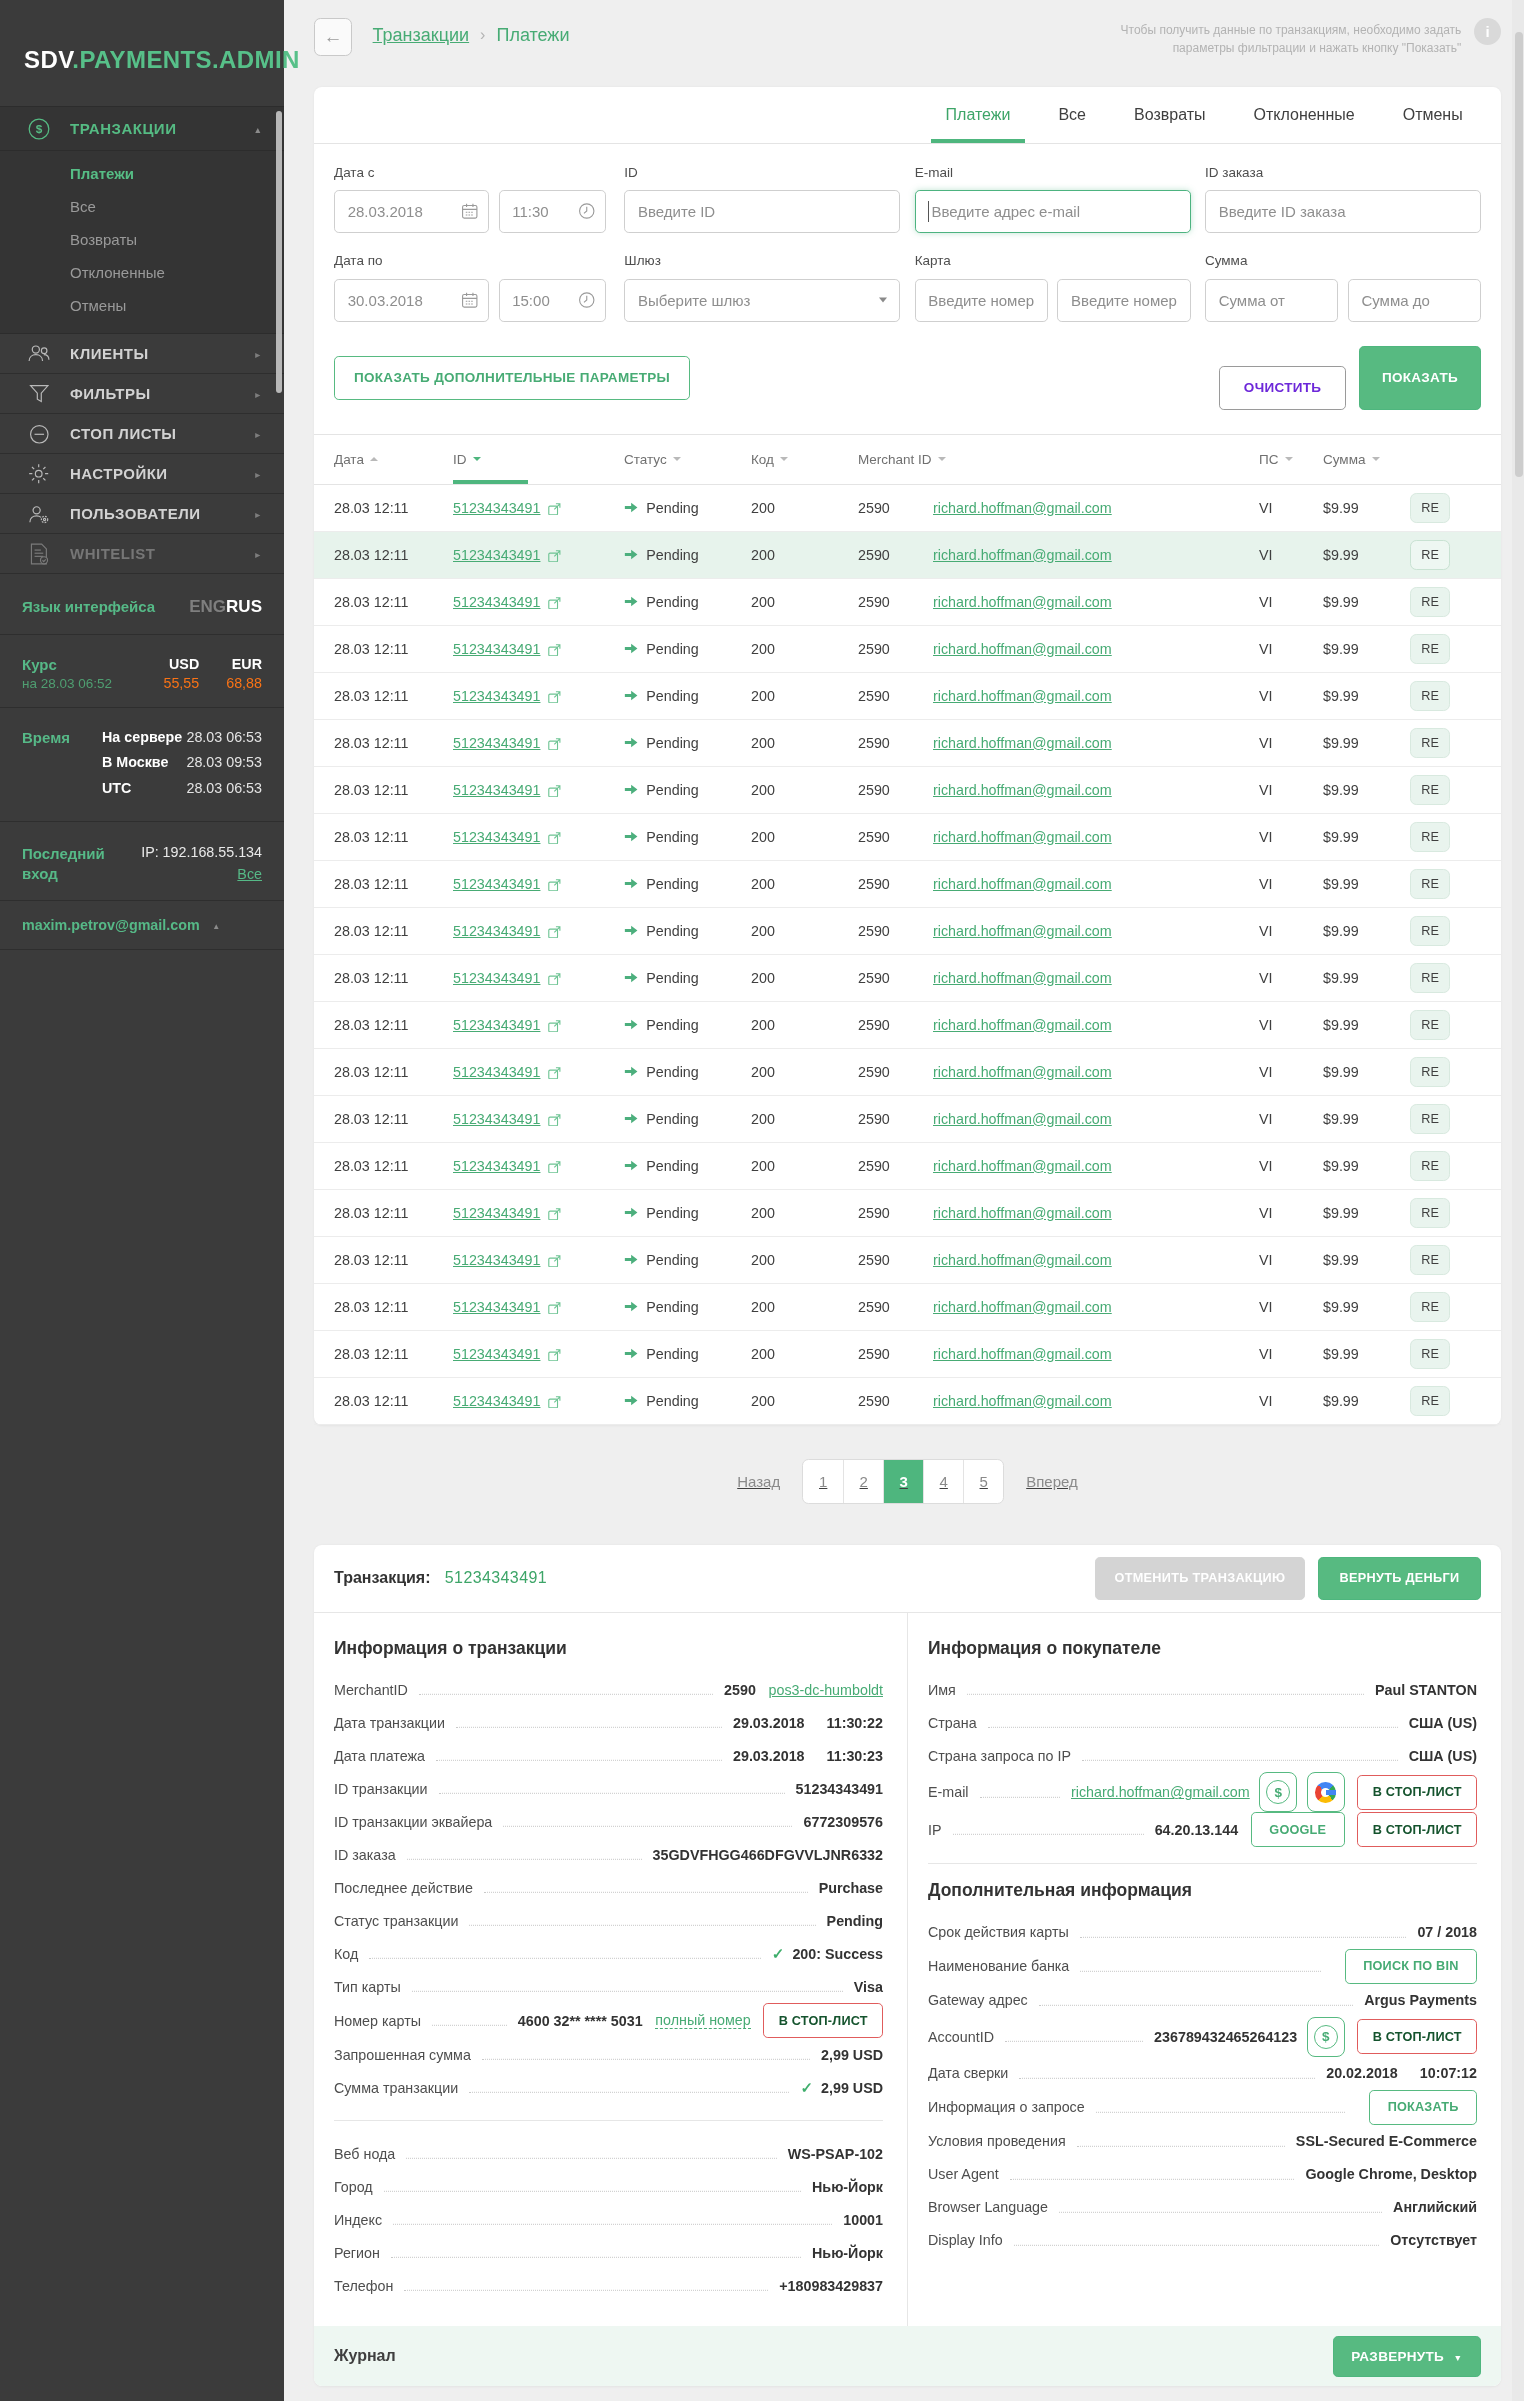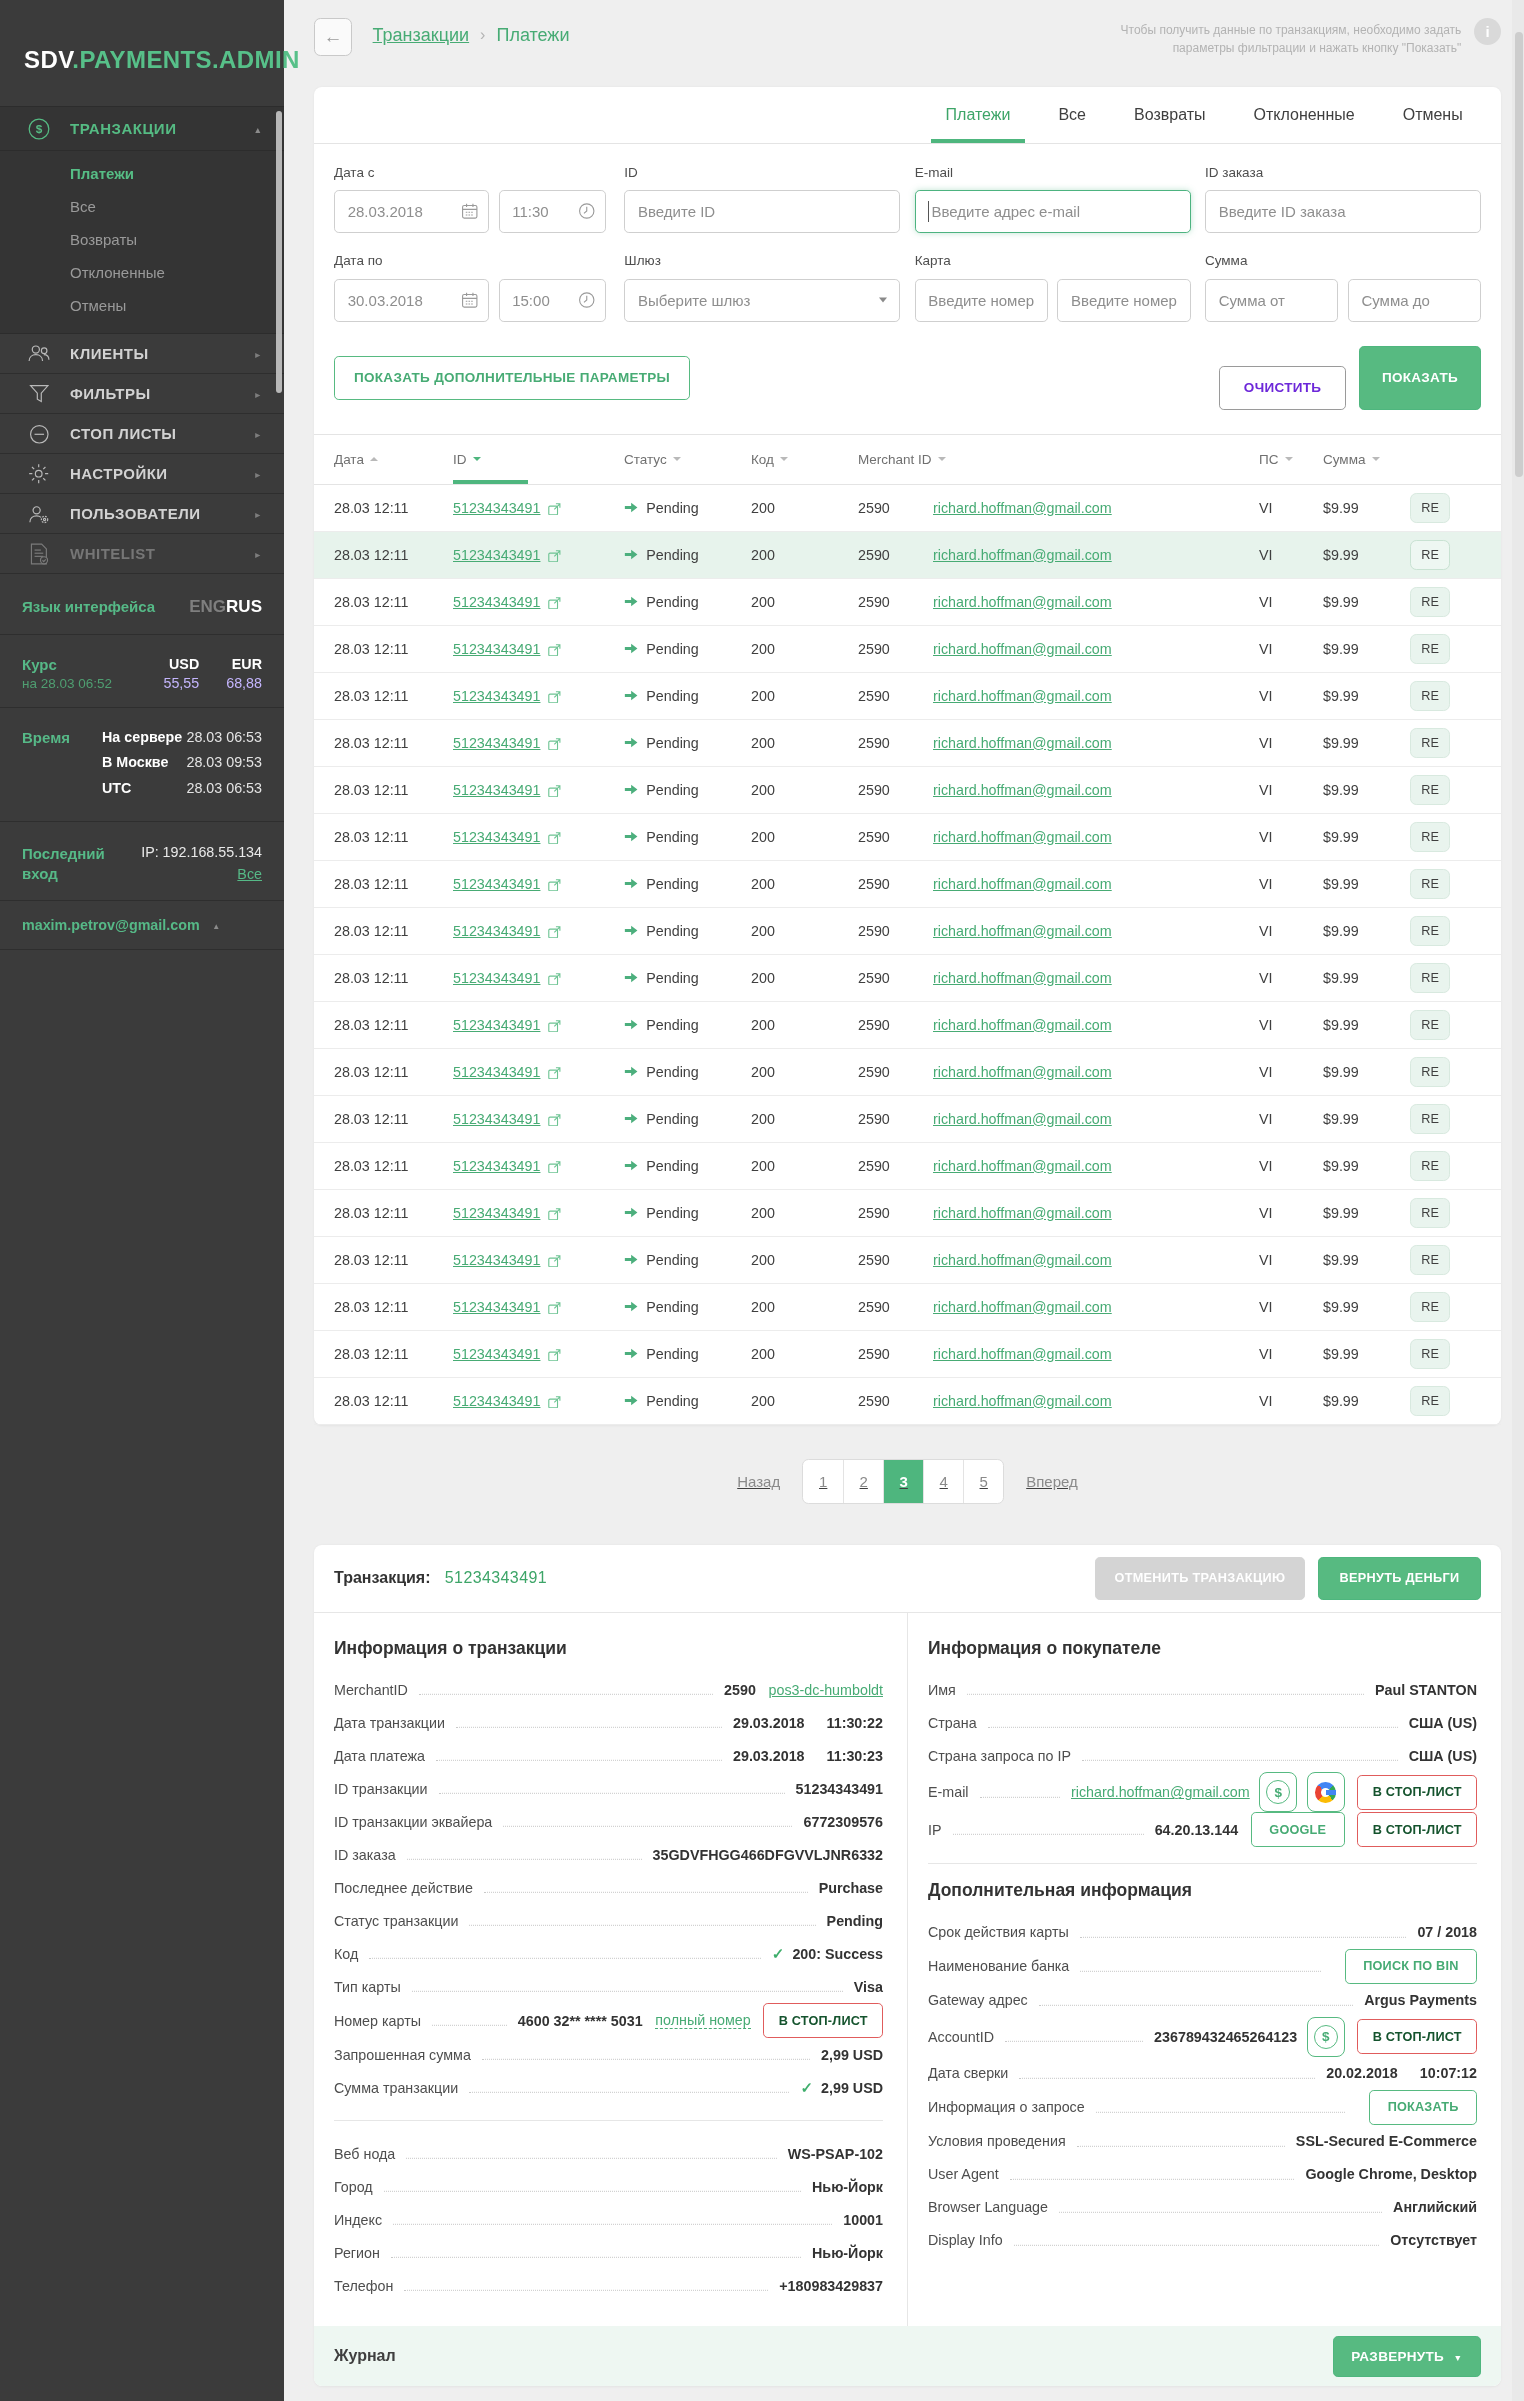--- a/index.html
+++ b/index.html
@@ -31,21 +31,21 @@
   .side-block:first-of-type{border-top:0.8px solid #2e2e2e;}
   .greenlbl{color:#56b987;font-size:15px;font-weight:700;}
   .lang-row{display:flex;align-items:center;justify-content:space-between;margin-top:9.5px;padding-bottom:4.8px;}
   .lang-opts span{font-size:17px;font-weight:700;cursor:pointer;}
   .lang-eng{color:#7f7f7f;} .lang-rus{color:#ffffff;}
   .rate-row{display:flex;justify-content:space-between;margin-top:8px;padding-bottom:3.2px;}
   .rate-label .sub{color:#4f9e71;font-size:13.5px;font-weight:400;margin-top:3.2px;}
   .rate-cur{display:flex;gap:27px;}
   .cur-col{text-align:right;}
   .cur-code{color:#fff;font-size:14.3px;font-weight:700;}
-  .cur-val{color:#c4b5fd;font-size:14.3px;margin-top:3.2px;}
+  .cur-val{color:#f97316;font-size:14.3px;margin-top:3.2px;}
   .time-row{display:flex;margin-top:8px;padding-bottom:3.2px;}
   .time-table{flex:1;margin-left:32px;}
   .time-line{display:flex;justify-content:space-between;margin-bottom:9.5px;}
   .time-name{color:#fff;font-size:14.3px;font-weight:700;}
   .time-val{color:#e4e4e4;font-size:14.3px;}
   .login-row{display:flex;justify-content:space-between;margin-top:9.5px;padding-bottom:3.2px;}
   .login-label{width:95px;line-height:1.35;}
   .login-right{text-align:right;}
   .login-ip{color:#e9e9e9;font-size:14.3px;}
   .login-all{display:inline-block;margin-top:6.4px;color:#56b987;font-size:14.3px;text-decoration:underline;cursor:pointer;}

